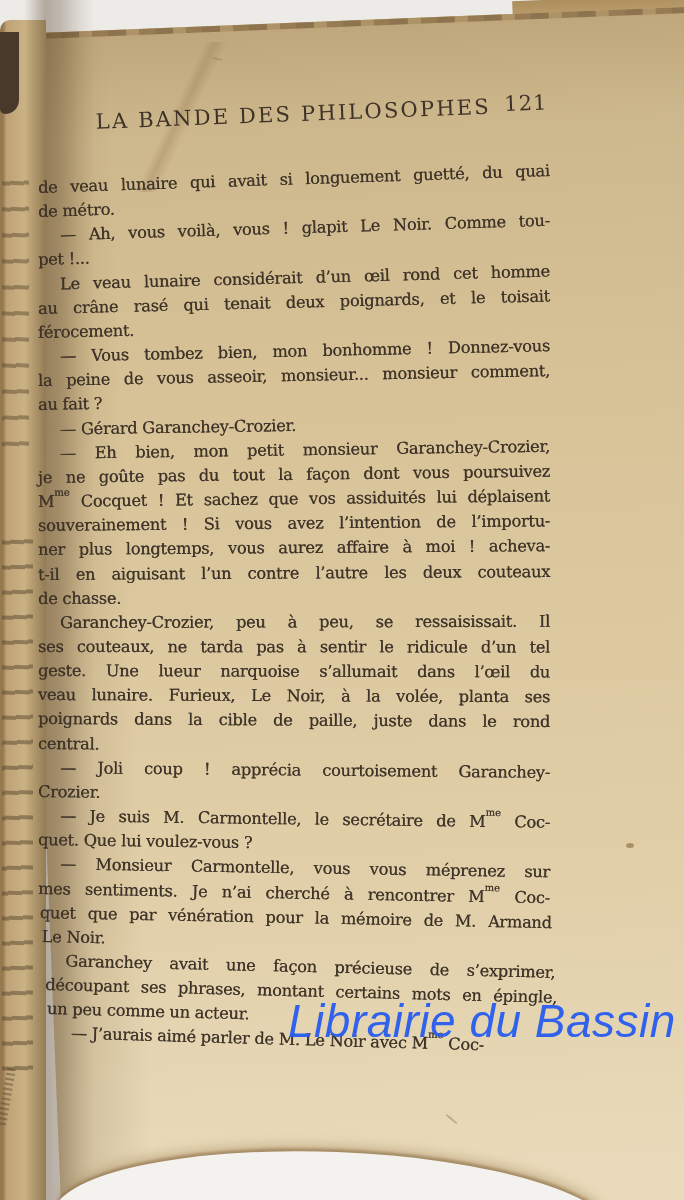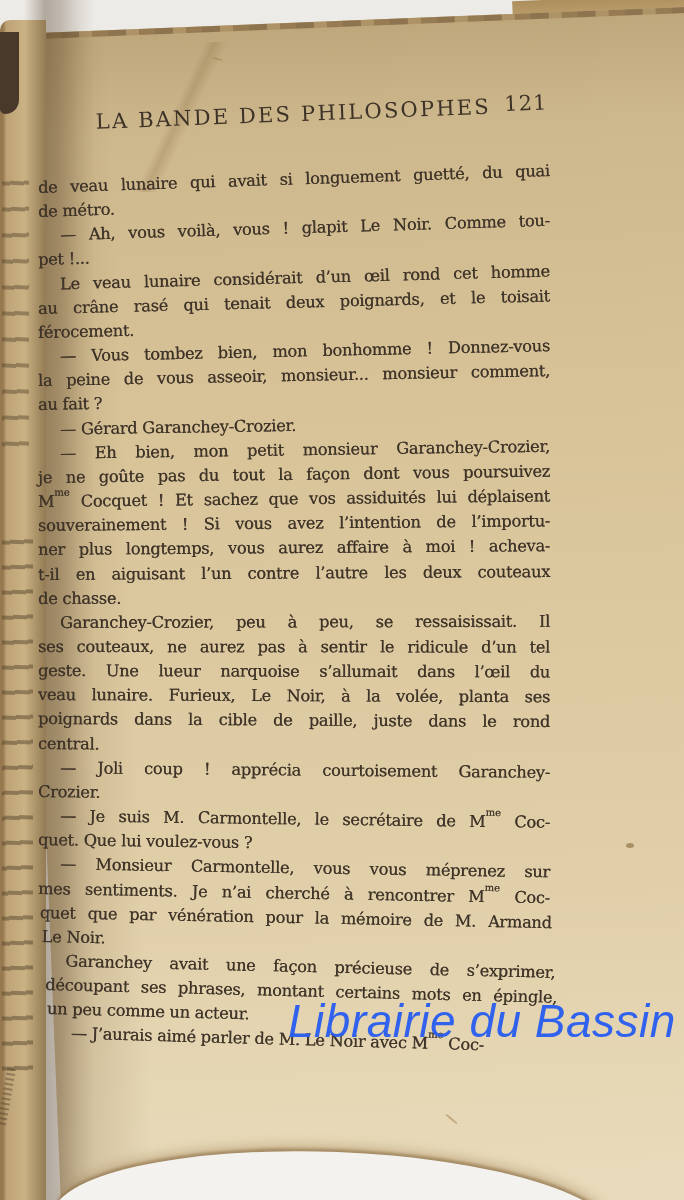--- a/index.html
+++ b/index.html
@@ -117,21 +117,21 @@
         <div class="line" style="transform: translateX(0px) rotate(-1.02deg); transform-origin: 0px 50%;">au fait ?</div>
         <div class="line ind" style="transform: translateX(0px) rotate(-0.92deg); transform-origin: 0px 50%;">— Gérard  Garanchey-Crozier.</div>
         <div class="line ind j" style="transform: translateX(0px) rotate(-0.82deg); transform-origin: 0px 50%;">— Eh bien, mon petit monsieur Garanchey-Crozier,</div>
         <div class="line j" style="transform: translateX(0px) rotate(-0.72deg); transform-origin: 0px 50%;">je ne goûte pas du tout la façon dont vous poursuivez</div>
         <div class="line j" style="transform: translateX(0px) rotate(-0.63deg); transform-origin: 0px 50%;">M<sup>me</sup> Cocquet ! Et sachez que vos assiduités lui déplaisent</div>
         <div class="line j" style="transform: translateX(0px) rotate(-0.53deg); transform-origin: 0px 50%;">souverainement ! Si vous avez l’intention de l’importu-</div>
         <div class="line j" style="transform: translateX(0px) rotate(-0.43deg); transform-origin: 0px 50%;">ner plus longtemps, vous aurez affaire à moi ! acheva-</div>
         <div class="line j" style="transform: translateX(0px) rotate(-0.33deg); transform-origin: 0px 50%;">t-il en aiguisant l’un contre l’autre les deux couteaux</div>
         <div class="line" style="transform: translateX(0px) rotate(-0.23deg); transform-origin: 0px 50%;">de chasse.</div>
         <div class="line ind j" style="transform: translateX(0px) rotate(-0.14deg); transform-origin: 0px 50%;">Garanchey-Crozier, peu à peu, se ressaisissait. Il</div>
-        <div class="line j" style="transform: translateX(0px) rotate(0.06deg); transform-origin: 0px 50%;">ses couteaux, ne aurez pas à sentir le ridicule d’un tel</div>
+        <div class="line j" style="transform: translateX(0px) rotate(0.06deg); transform-origin: 0px 50%;">ses couteaux, ne tarda pas à sentir le ridicule d’un tel</div>
         <div class="line j" style="transform: translateX(0px) rotate(0.16deg); transform-origin: 0px 50%;">geste. Une lueur narquoise s’allumait dans l’œil du</div>
         <div class="line j" style="transform: translateX(0px) rotate(0.26deg); transform-origin: 0px 50%;">veau lunaire. Furieux, Le Noir, à la volée, planta ses</div>
         <div class="line j" style="transform: translateX(0px) rotate(0.35deg); transform-origin: 0px 50%;">poignards dans la cible de paille, juste dans le rond</div>
         <div class="line" style="transform: translateX(0px) rotate(0.45deg); transform-origin: 0px 50%;">central.</div>
         <div class="line ind j" style="transform: translateX(0px) rotate(0.55deg); transform-origin: 0px 50%;">— Joli coup ! apprécia courtoisement Garanchey-</div>
         <div class="line" style="transform: translateX(0px) rotate(0.65deg); transform-origin: 0px 50%;">Crozier.</div>
         <div class="line ind j" style="transform: translateX(0px) rotate(0.75deg); transform-origin: 0px 50%;">— Je suis M. Carmontelle, le secrétaire de M<sup>me</sup> Coc-</div>
         <div class="line" style="transform: translateX(0px) rotate(0.84deg); transform-origin: 0px 50%;">quet. Que lui voulez-vous ?</div>
         <div class="line ind j" style="transform: translateX(0px) rotate(0.94deg); transform-origin: 0px 50%;">— Monsieur Carmontelle, vous vous méprenez sur</div>
         <div class="line j" style="transform: translateX(0px) rotate(1.04deg); transform-origin: 0px 50%;">mes sentiments. Je n’ai cherché à rencontrer M<sup>me</sup> Coc-</div>

